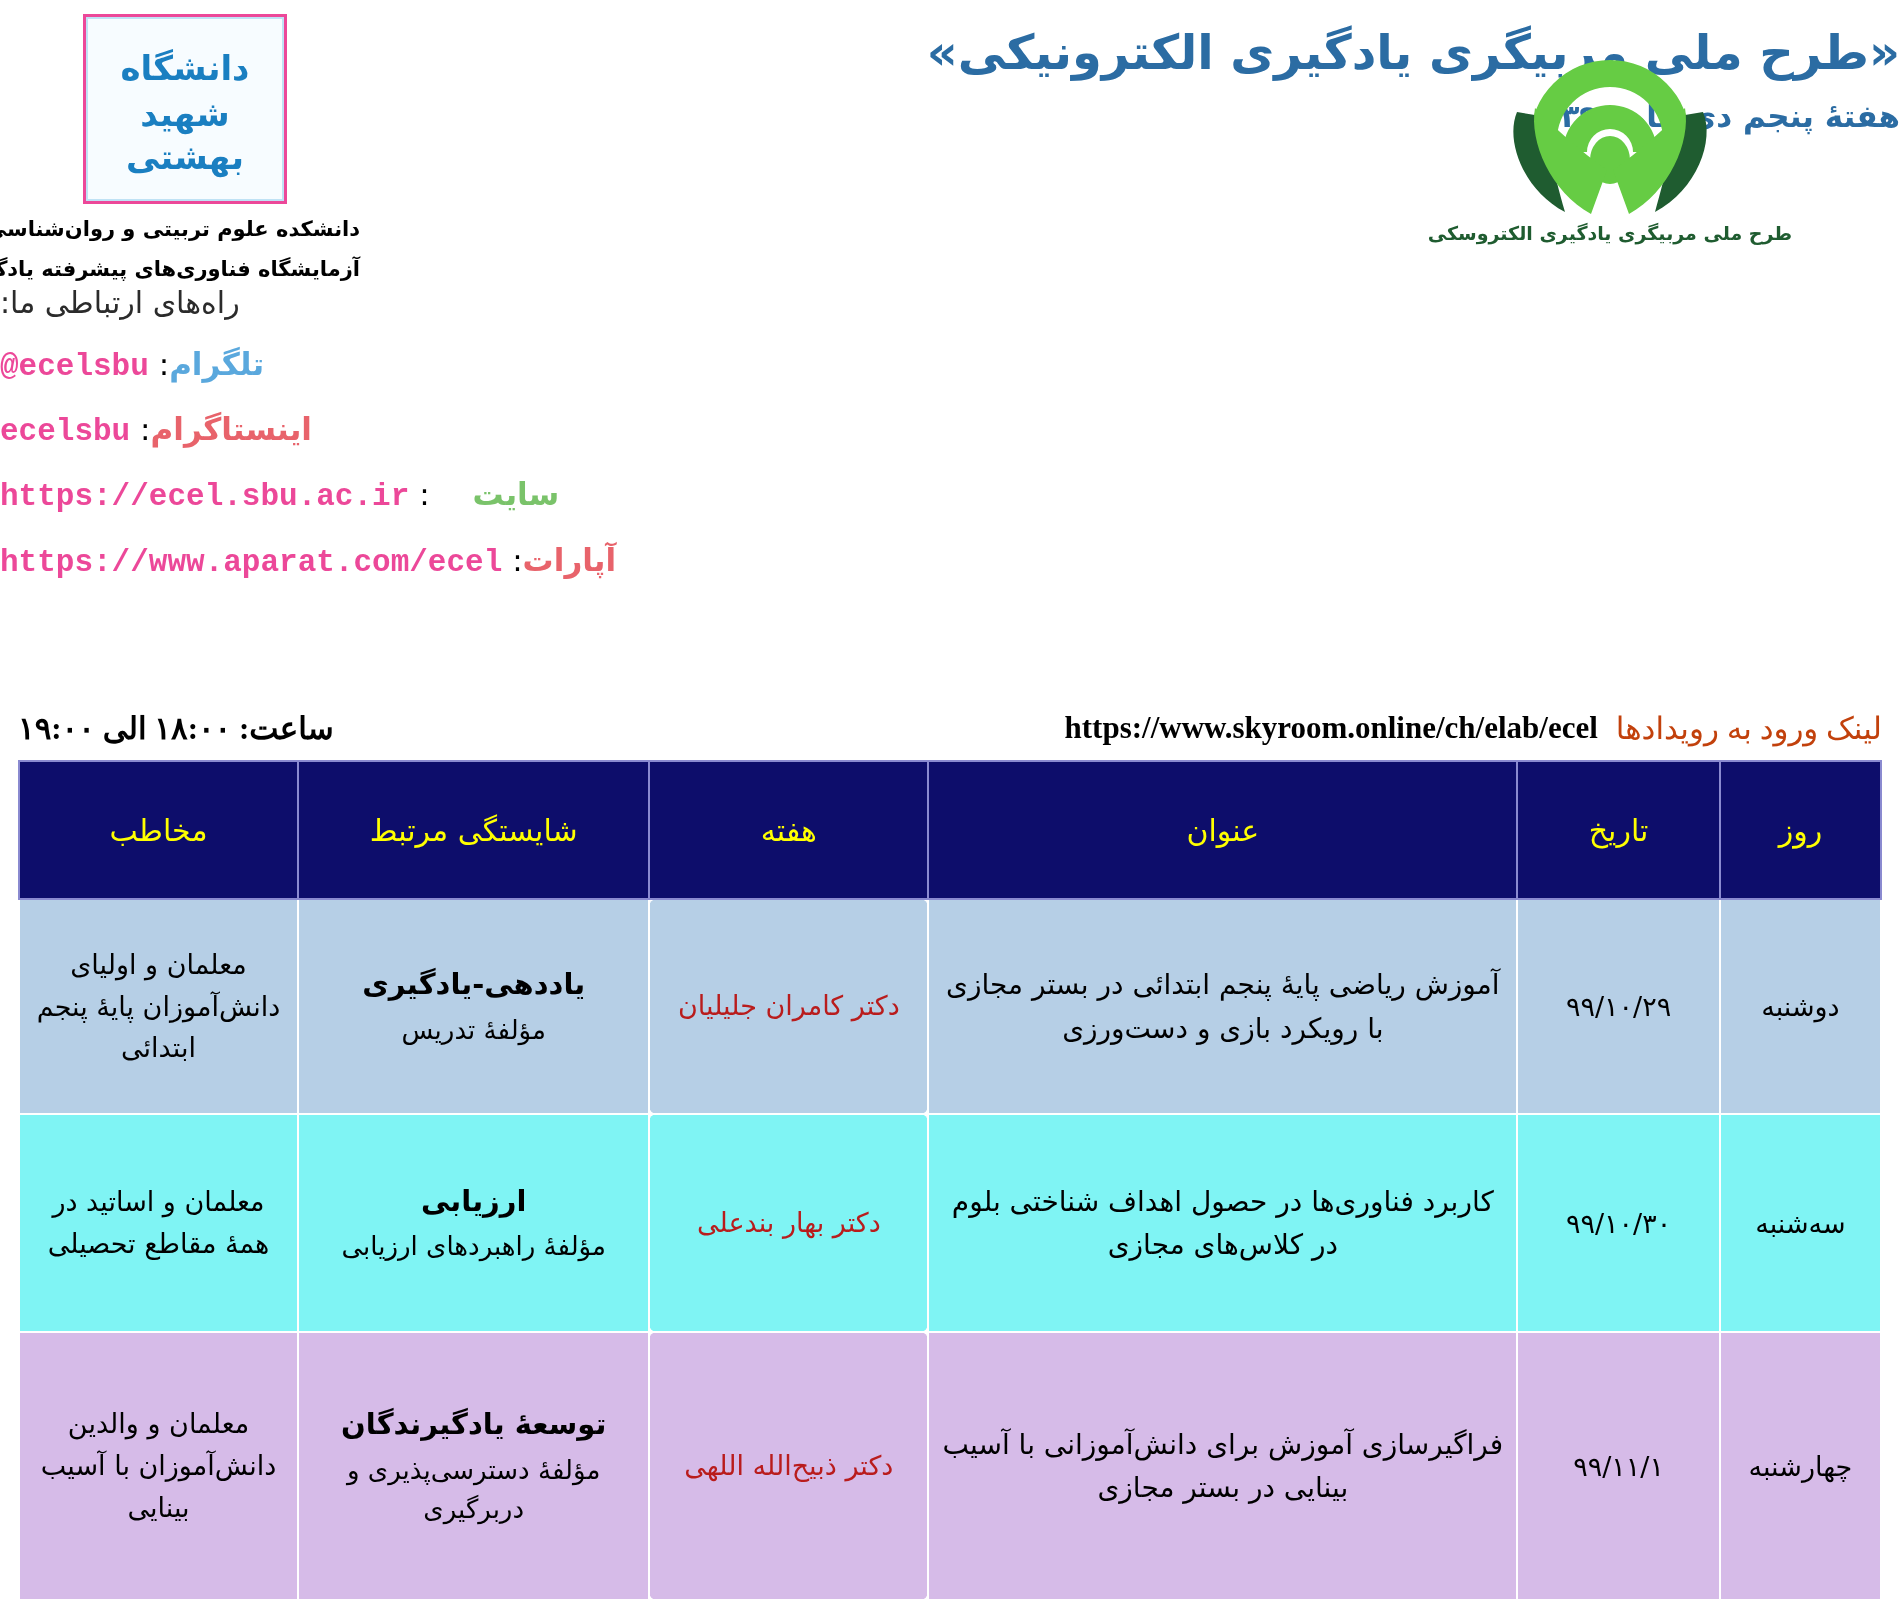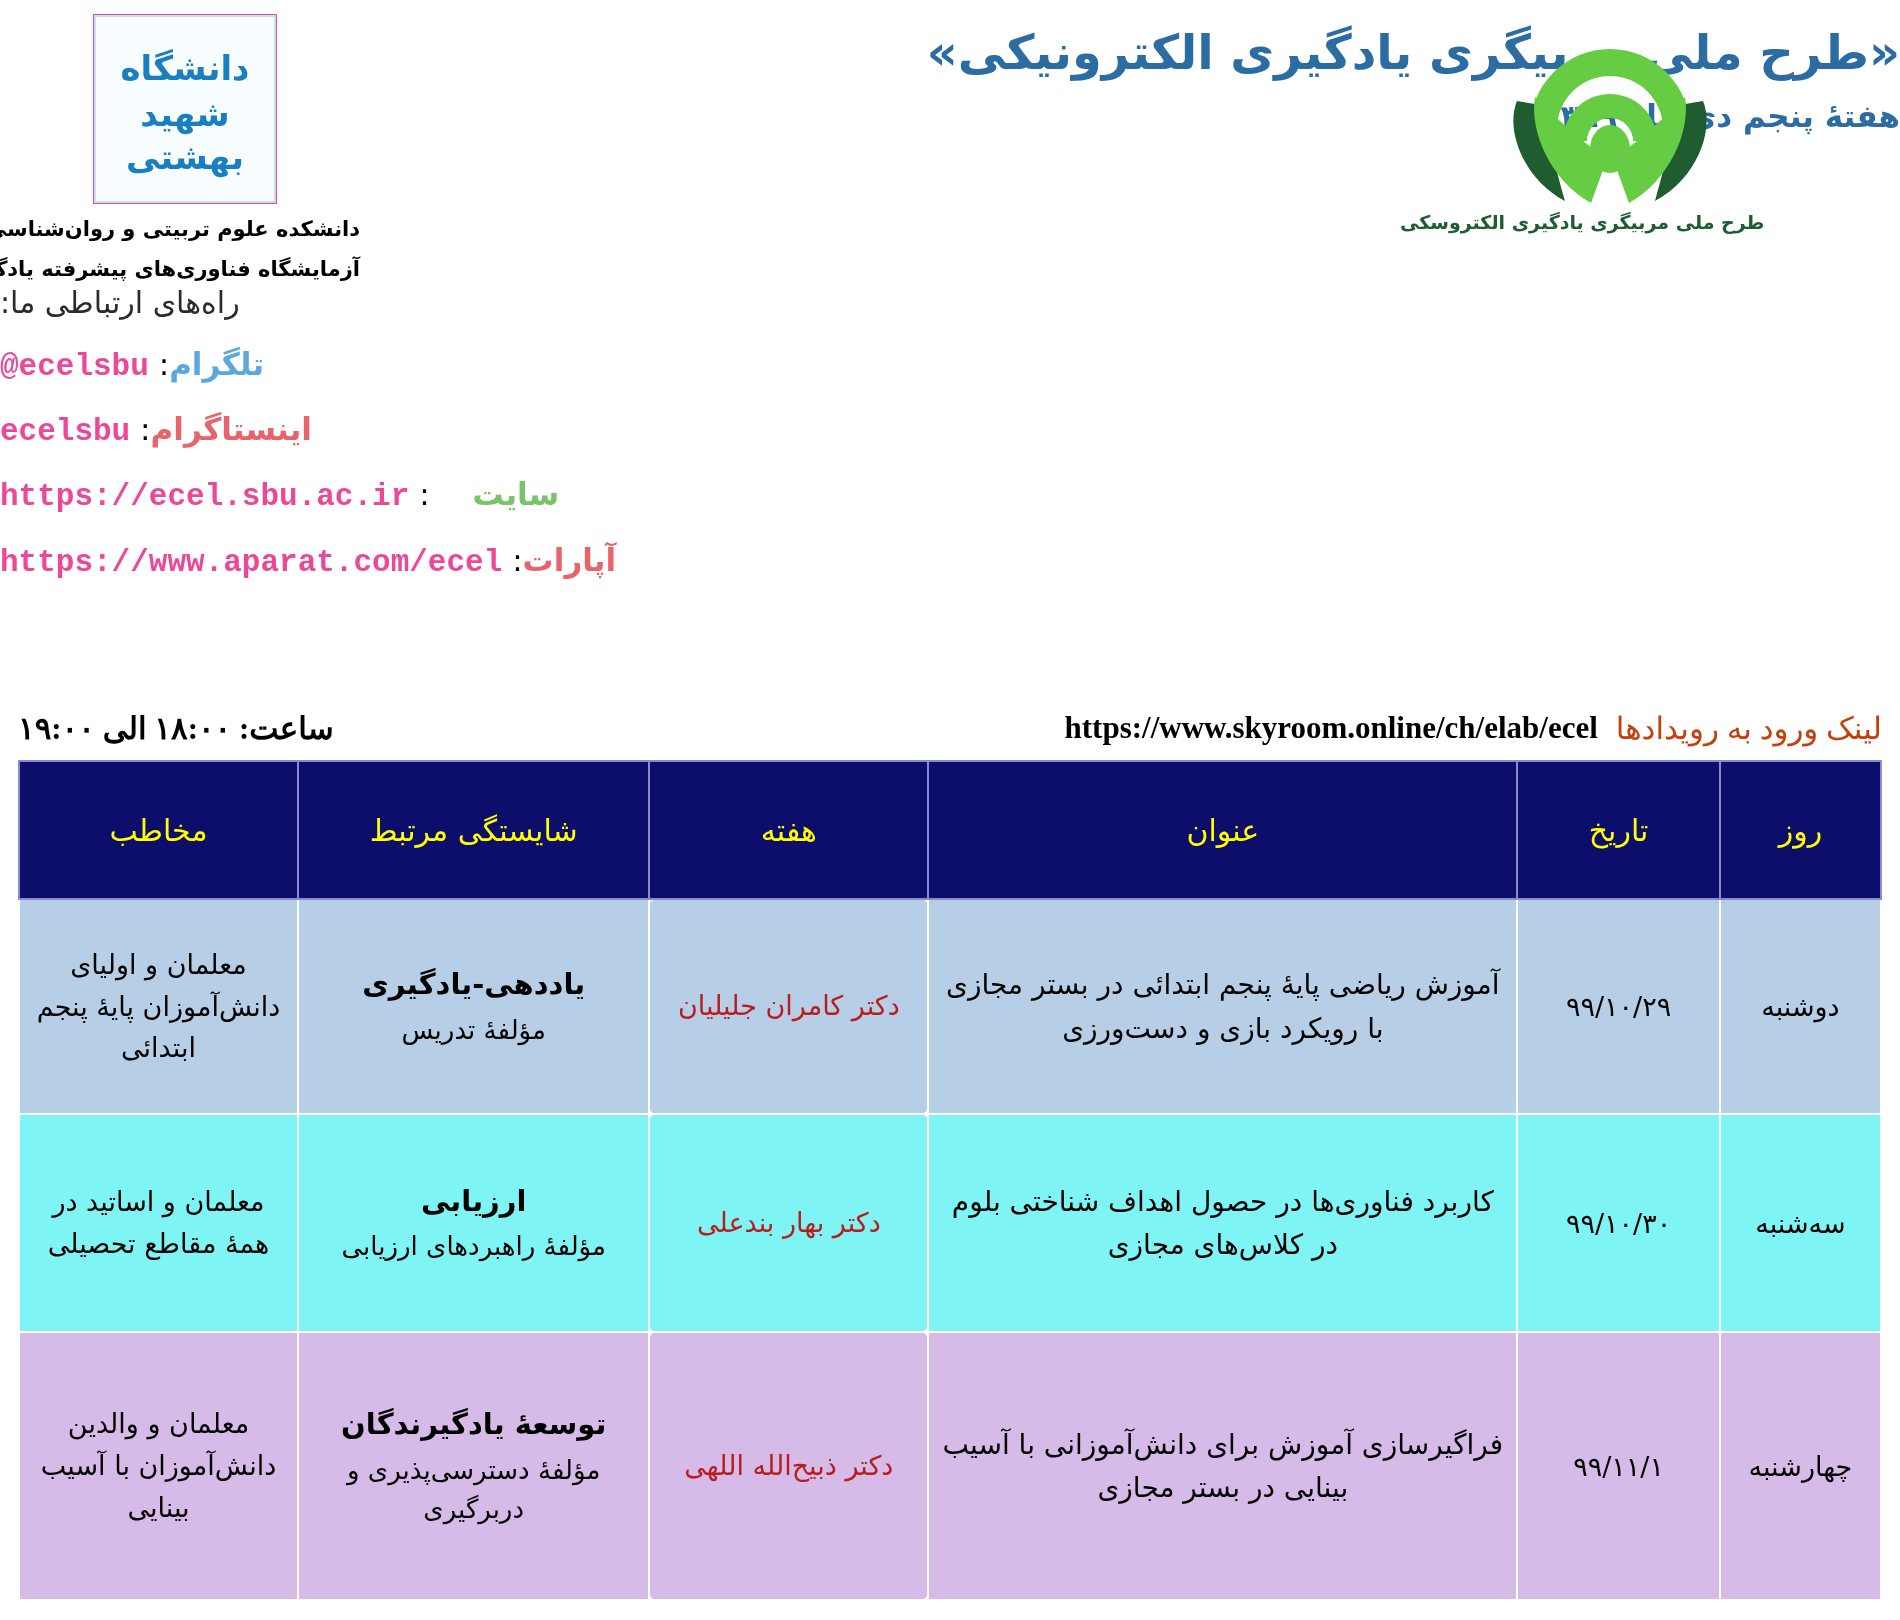--- a/index.html
+++ b/index.html
@@ -24,24 +24,24 @@
 
   
   .sbu-block {
     position: absolute;
     left: 10px;
     top: 14px;
     width: 350px;
     text-align: center;
   }
   .sbu-logo-frame {
-    width: 184px;
+    width: 204px;
     height: 190px;
     margin: 0 auto;
-    border: 1px solid #ec4899;
+    border: 3px solid #ec4899;
     background: #ffffff;
     position: relative;
   }
   .sbu-logo-inner {
     width: 100%;
     height: 100%;
     border: 2px solid #bfe2f5;
     background: #f7fcff;
     display: flex;
     align-items: center;
@@ -80,23 +80,23 @@
     margin-top: 16px;
     font-size: 31px;
     font-weight: bold;
     color: #2b6ca3;
   }
 
   
   .ecel-block {
     position: absolute;
     right: 80px;
-    top: 9px;
+    top: 20px;
     width: 420px;
-    text-align: left;
+    text-align: center;
   }
   .ecel-logo {
     width: 230px;
     height: 200px;
     margin: 0 auto;
   }
   .ecel-logo svg { display: block; }
   .ecel-caption {
     margin-top: 2px;
     font-size: 19px;

